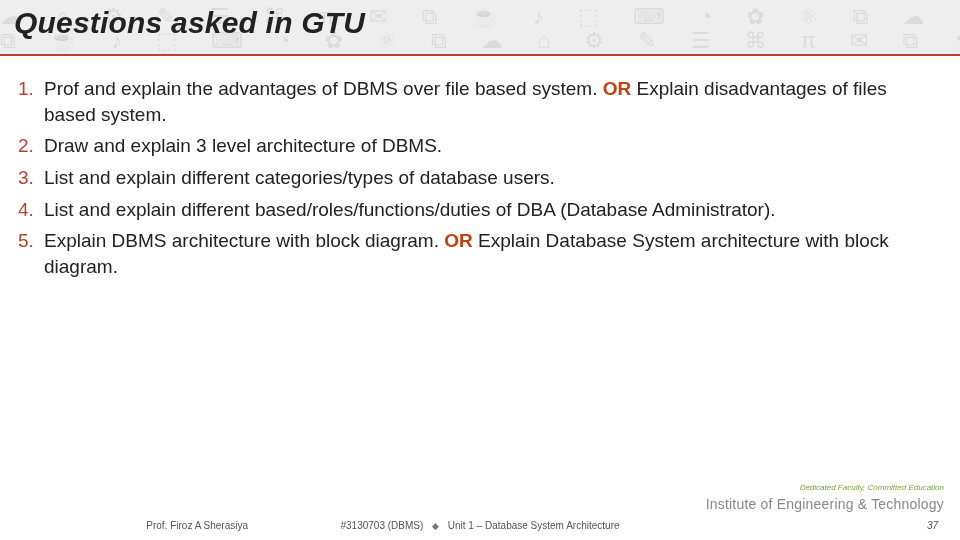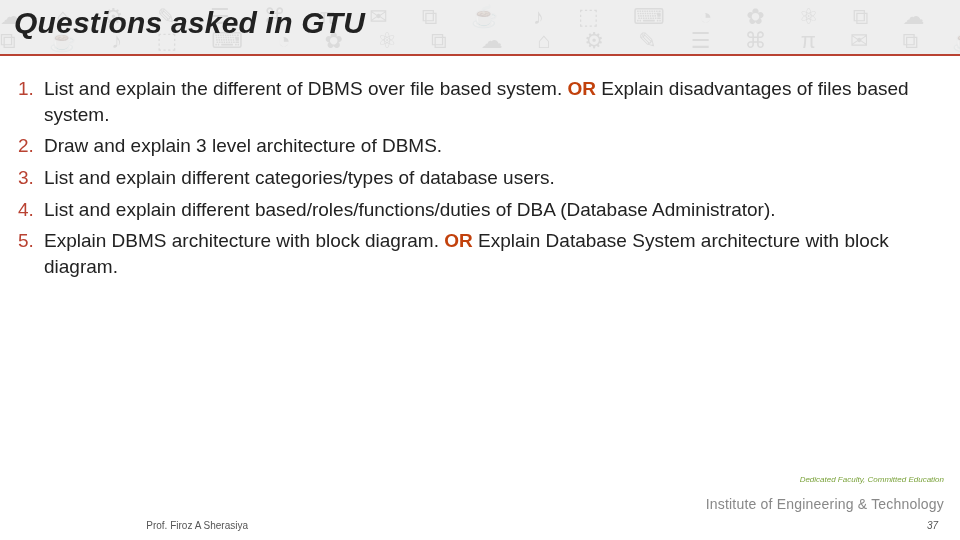--- a/index.html
+++ b/index.html
@@ -98,41 +98,41 @@
     width: 24px; height: 24px; margin-right: 4px;
     position: relative;
   }
   .logo-mark svg { width:24px; height:24px; }
   .logo-tag {
     font-size: 14px; color: #888; letter-spacing: 0.2px;
     margin-top: 1px;
   }
   .logo-topline {
     font-size: 8px; color: #7aa23a; font-style: italic;
-    margin-bottom: 12px;
+    margin-bottom: 4px;
   }
 </style>
 </head>
 <body>
 
 <div class="slide">
 
   <div class="header-band">
     <div class="header-icons">
       <span>☁ ⌂ ⚙ ✎ ☰ ⌘ π ✉ ⧉ ☕ ♪ ⬚ ⌨ ◔ ✿ ⚛ ⧉ ☁ ⌂ ⚙ ✎</span>
       <span class="row2">⧉ ☕ ♪ ⬚ ⌨ ◔ ✿ ⚛ ⧉ ☁ ⌂ ⚙ ✎ ☰ ⌘ π ✉ ⧉ ☕ ♪ ⬚</span>
     </div>
     <div class="slide-title">Questions asked in  GTU</div>
   </div>
   <div class="title-underline"></div>
 
   <div class="content">
     <ol class="qlist">
       <li>
-        <span>List and explain the different of DBMS over file based system. </span><span class="or-strong">OR</span><span> Explain disadvantages of files based system.</span>
+        <span>Prof and explain the advantages of DBMS over file based system. </span><span class="or-strong">OR</span><span> Explain disadvantages of files based system.</span>
       </li>
       <li>
         <span>Draw and explain 3 level architecture of DBMS.</span><span class="or-strong"></span><span></span>
       </li>
       <li>
         <span>List and explain different categories/types of database users.</span><span class="or-strong"></span><span></span>
       </li>
       <li>
         <span>List and explain different based/roles/functions/duties of DBA (Database Administrator).</span><span class="or-strong"></span><span></span>
       </li>
@@ -142,16 +142,21 @@
     </ol>
   </div>
 
   <div class="logo-wrap">
     <div class="logo-topline">Dedicated Faculty, Committed Education</div>
     <div class="logo-tag">Institute of Engineering &amp; Technology</div>
   </div>
 
   <div class="footer">
     <div class="prof">Prof. Firoz A Sherasiya</div>
+    <div class="center">
+      <span>#3130703 (DBMS)</span>
+      <span class="diamond">◆</span>
+      <span>Unit 1 – Database System Architecture</span>
+    </div>
     <div class="page">37</div>
   </div>
 
 </div>
 
 </body></html>

